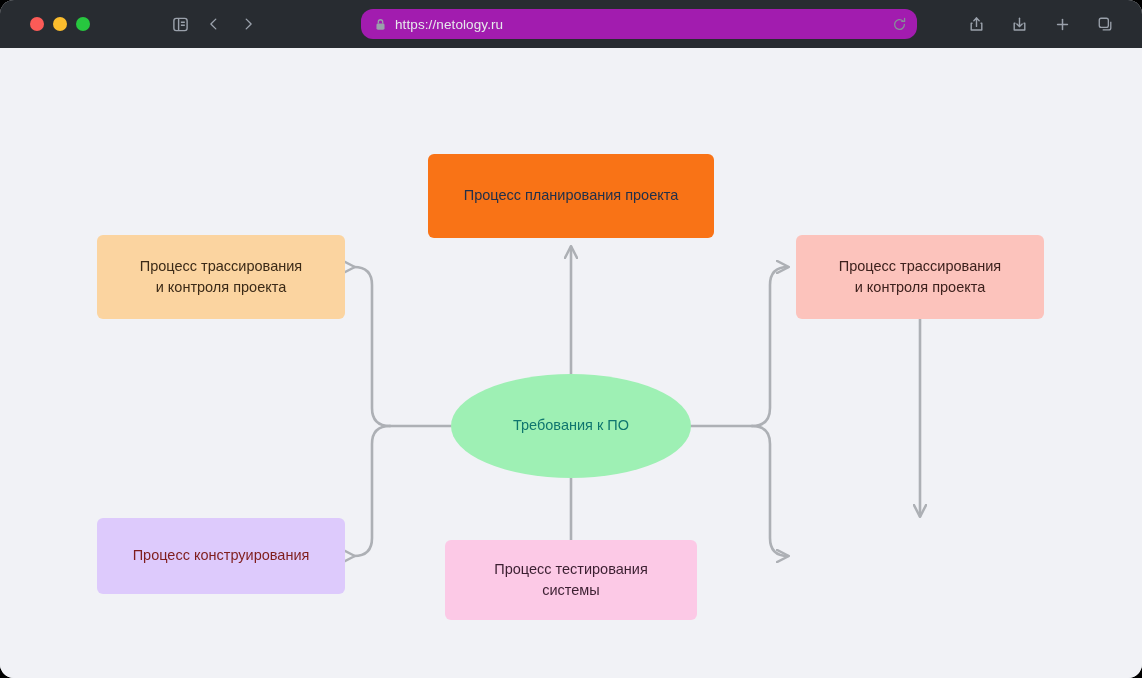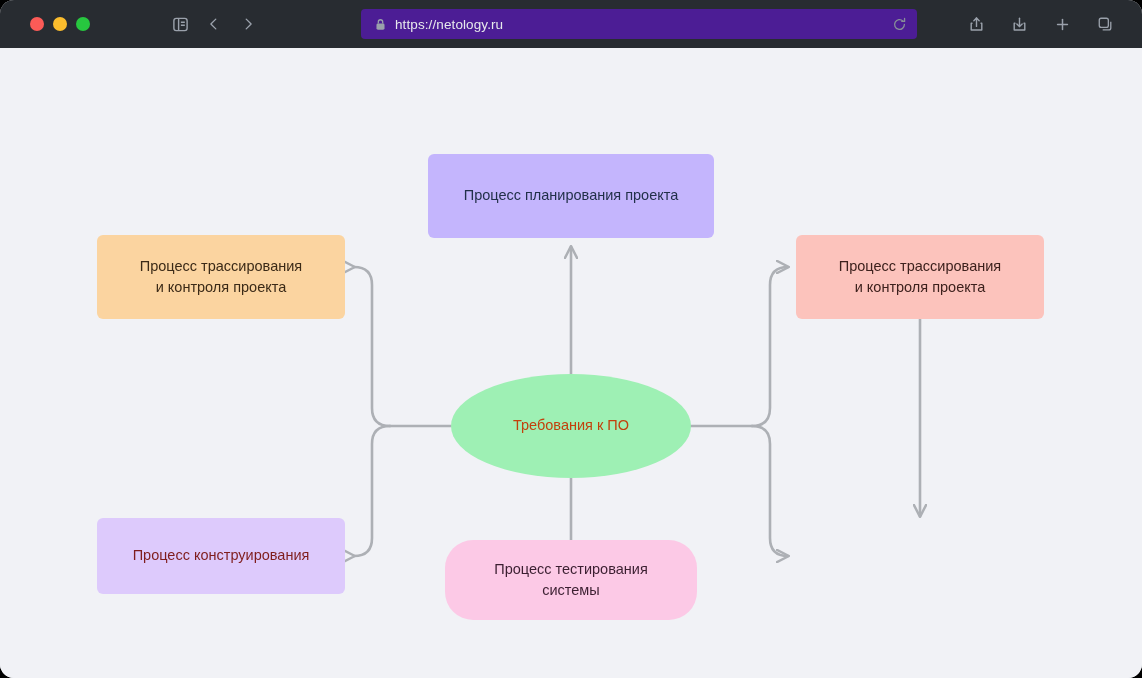--- a/index.html
+++ b/index.html
@@ -71,22 +71,22 @@
     position: absolute;
     left: 361px;
     top: 9px;
     width: 556px;
     height: 30px;
   }
   .urlbar {
     width: 100%;
     height: 100%;
     box-sizing: border-box;
-    background: #4c1d95;
-    border-radius: 4px;
+    background: #a21caf;
+    border-radius: 12px;
     display: flex;
     align-items: center;
     padding: 0 10px 0 14px;
   }
   .lock-icon {
     flex: 0 0 auto;
     color: #9aa1ab;
     display: flex;
     align-items: center;
     margin-right: 9px;
@@ -257,39 +257,39 @@
         <path d="M 390 378 q -18 0 -18 18 L 372 490 q 0 18 -18 18 L 354 508" marker-end="url(#arrow-solid)"></path>
 
         <path d="M 691 378 L 752 378"></path>
 
         <path d="M 752 378 q 18 0 18 -18 L 770 237 q 0 -18 18 -18 L 788 219" marker-end="url(#arrow-solid)"></path>
 
         <path d="M 752 378 q 18 0 18 18 L 770 490 q 0 18 18 18 L 788 508" marker-end="url(#arrow-solid)"></path>
       </g>
     </svg>
 
-    <div class="node" style="left:428px; top:106px; width:286px; height:84px; background:#c4b5fd; color:#22304a;">
+    <div class="node" style="left:428px; top:106px; width:286px; height:84px; background:#f97316; color:#22304a;">
       <span class="label">Процесс планирования проекта</span>
     </div>
 
     <div class="node" style="left:97px; top:187px; width:248px; height:84px; background:#fbd4a0; color:#3b2a17;">
       <span class="label">Процесс трассирования<br>и контроля проекта</span>
     </div>
 
     <div class="node" style="left:796px; top:187px; width:248px; height:84px; background:#fcc3bc; color:#3d211d;">
       <span class="label">Процесс трассирования<br>и контроля проекта</span>
     </div>
 
-    <div class="node ellipse" style="left:451px; top:326px; width:240px; height:104px; background:#9ef0b4; color:#c2410c;">
+    <div class="node ellipse" style="left:451px; top:326px; width:240px; height:104px; background:#9ef0b4; color:#0f766e;">
       <span class="label">Требования к ПО</span>
     </div>
 
     <div class="node" style="left:97px; top:470px; width:248px; height:76px; background:#ddcafc; color:#7f1d1d;">
       <span class="label">Процесс конструирования</span>
     </div>
 
-    <div class="node" style="left:445px; top:492px; width:252px; height:80px; background:#fcc9e6; color:#3b1f31;border-radius:28px;">
+    <div class="node" style="left:445px; top:492px; width:252px; height:80px; background:#fcc9e6; color:#3b1f31;">
       <span class="label">Процесс тестирования<br>системы</span>
     </div>
 
 
   </div>
 </div>
 
 </body></html>

